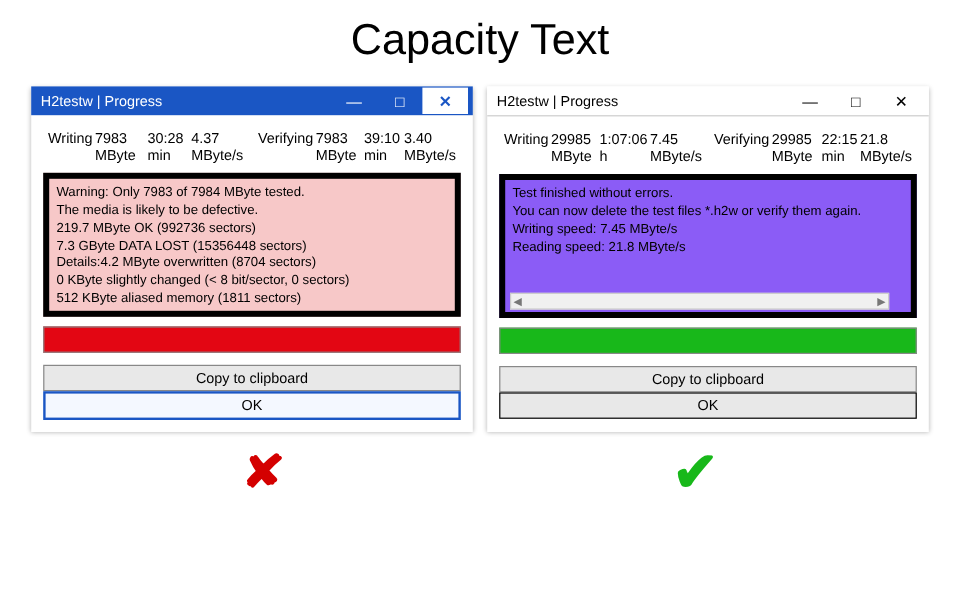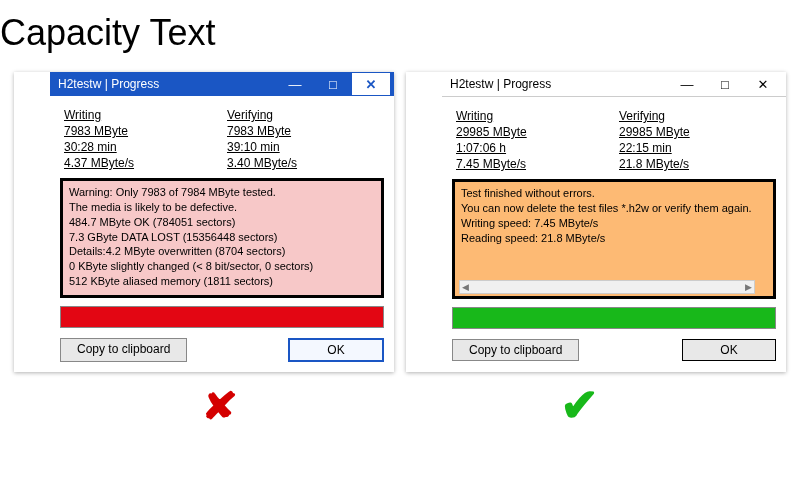--- a/index.html
+++ b/index.html
@@ -5,39 +5,38 @@
   body {
     margin: 0;
     width: 800px;
     height: 500px;
     font-family: Arial, sans-serif;
     background: #fff;
     overflow: hidden;
     position: relative;
   }
   .main-title {
-    text-align: left;
+    text-align: center;
     font-size: 36px;
     font-weight: normal;
     margin: 12px 0 18px 0;
     color: #000;
   }
   .windows {
     display: flex;
     justify-content: center;
     gap: 12px;
     padding: 0 14px;
   }
   .window {
     width: 368px;
     background: #fff;
     box-shadow: 0 1px 4px rgba(0,0,0,0.3);
     font-size: 12px;
     color: #000;
-    padding-left: 36px;
   }
   .titlebar {
     height: 24px;
     display: flex;
     align-items: center;
     padding: 0 4px 0 8px;
     font-size: 12px;
   }
   .tb-blue { background: #1a56c4; color: #fff; }
   .tb-gray { background: #fff; color: #000; border-bottom: 1px solid #ccc; }
@@ -53,38 +52,37 @@
   .tb-gray .tb-btn { color: #000; }
   .wcontent { padding: 8px 10px 10px 10px; }
   .stats {
     display: flex;
     gap: 10px;
     padding: 4px 4px 8px 4px;
   }
   .stats-col {
     flex: 1;
     display: flex;
-    flex-direction: column;
+    flex-direction: row;
     gap: 2px;
-    text-decoration: underline;
   }
   .stats-col .hdr { font-weight: normal; }
   .log {
     width: 100%;
     height: 120px;
     box-sizing: border-box;
-    border: 3px solid #000000;
+    border: 5px solid #000000;
     font-size: 11px;
     line-height: 1.35;
     padding: 4px 6px;
     overflow: hidden;
     position: relative;
   }
   .log-fail { background: #f7c8c8; }
-  .log-pass { background: #fdba74; }
+  .log-pass { background: #8b5cf6; }
   .log-line { white-space: nowrap; }
   .scroll-h {
     position: absolute;
     bottom: 2px; left: 4px; right: 18px;
     height: 12px;
     background: #f0f0f0;
     border: 1px solid #ccc;
     display: flex;
     align-items: center;
     justify-content: space-between;
@@ -97,20 +95,21 @@
     height: 20px;
     margin-top: 8px;
     border: 1px solid #888;
   }
   .progress.red { background: #e30613; }
   .progress.green { background: #18b81a; }
   .btn-row {
     display: flex;
     justify-content: space-between;
     margin-top: 10px;
+    flex-direction: column;
   }
   .btn {
     padding: 3px 16px;
     background: #e8e8e8;
     border: 1px solid #888;
     font-size: 12px;
     min-width: 60px;
     text-align: center;
   }
   .btn.ok-blue { border: 2px solid #1a56c4; background: #f4f8ff; }
@@ -161,21 +160,21 @@
         <div class="stats-col">
           <div class="hdr">Verifying</div>
           <div>7983 MByte</div>
           <div>39:10 min</div>
           <div>3.40 MByte/s</div>
         </div>
       </div>
       <div class="log log-fail">
         <div class="log-line">Warning: Only 7983 of 7984 MByte tested.</div>
         <div class="log-line">The media is likely to be defective.</div>
-        <div class="log-line">484.7 MByte OK (784051 sectors)</div>
+        <div class="log-line">219.7 MByte OK (992736 sectors)</div>
         <div class="log-line">7.3 GByte DATA LOST (15356448 sectors)</div>
         <div class="log-line">Details:4.2 MByte overwritten (8704 sectors)</div>
         <div class="log-line">0 KByte slightly changed (&lt; 8 bit/sector, 0 sectors)</div>
         <div class="log-line">512 KByte aliased memory (1811 sectors)</div>
       </div>
       <div class="progress red"></div>
       <div class="btn-row">
         <div class="btn">Copy to clipboard</div>
         <div class="btn ok-blue">OK</div>
       </div>

